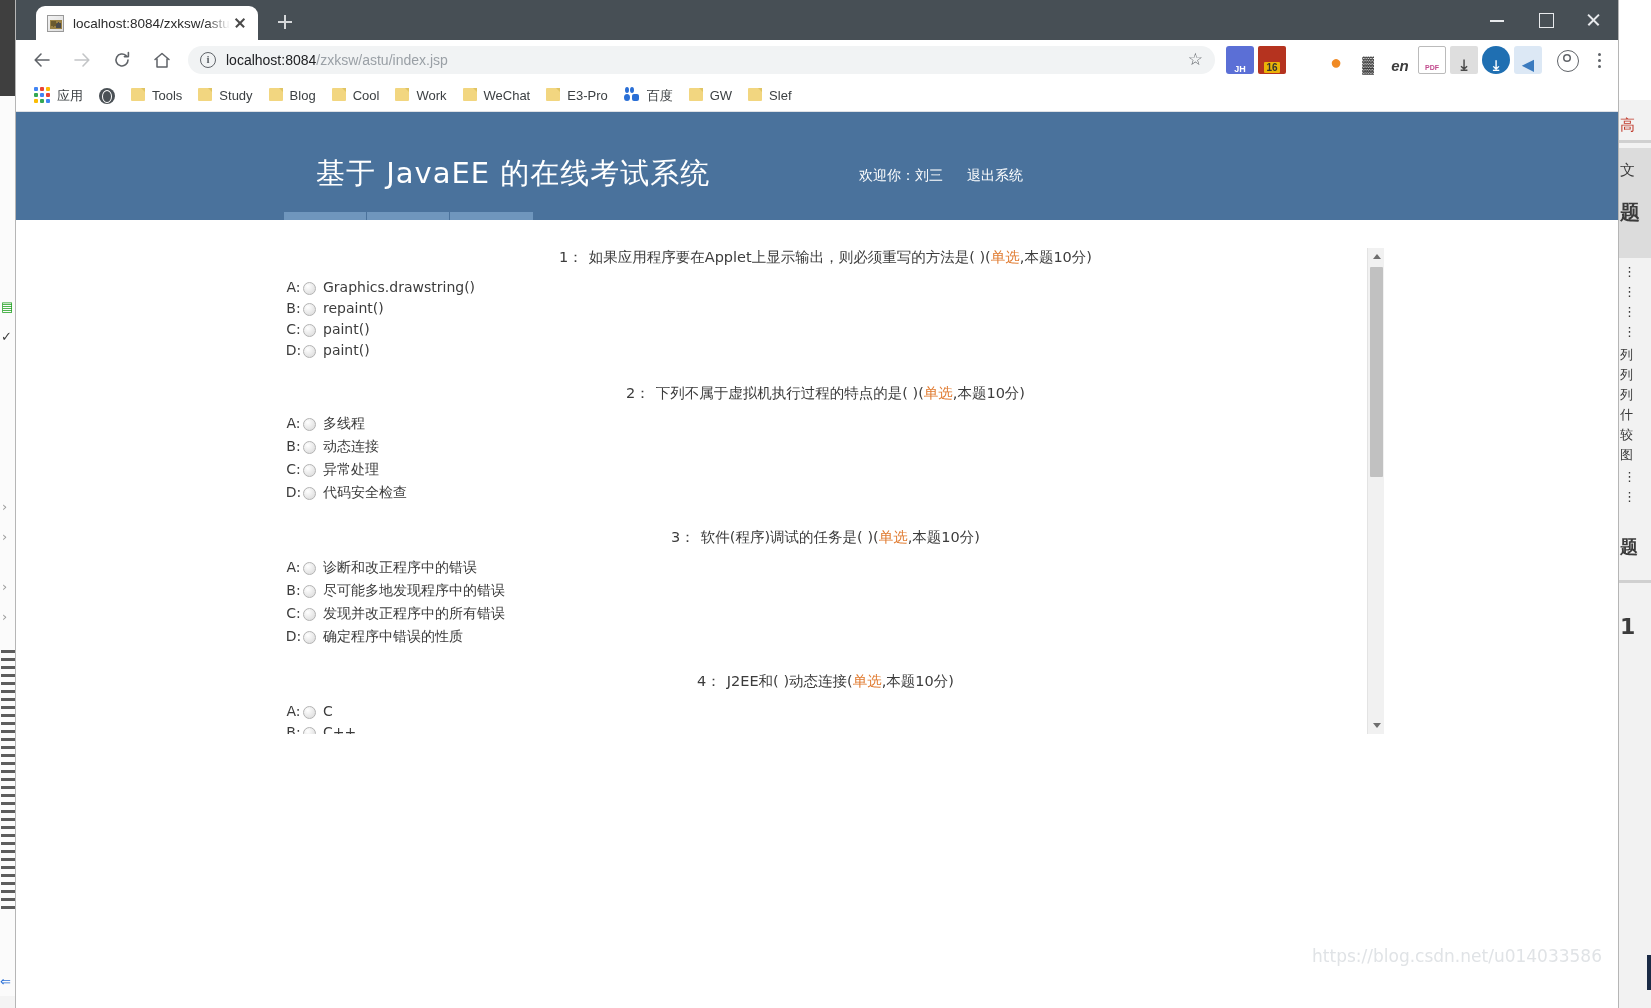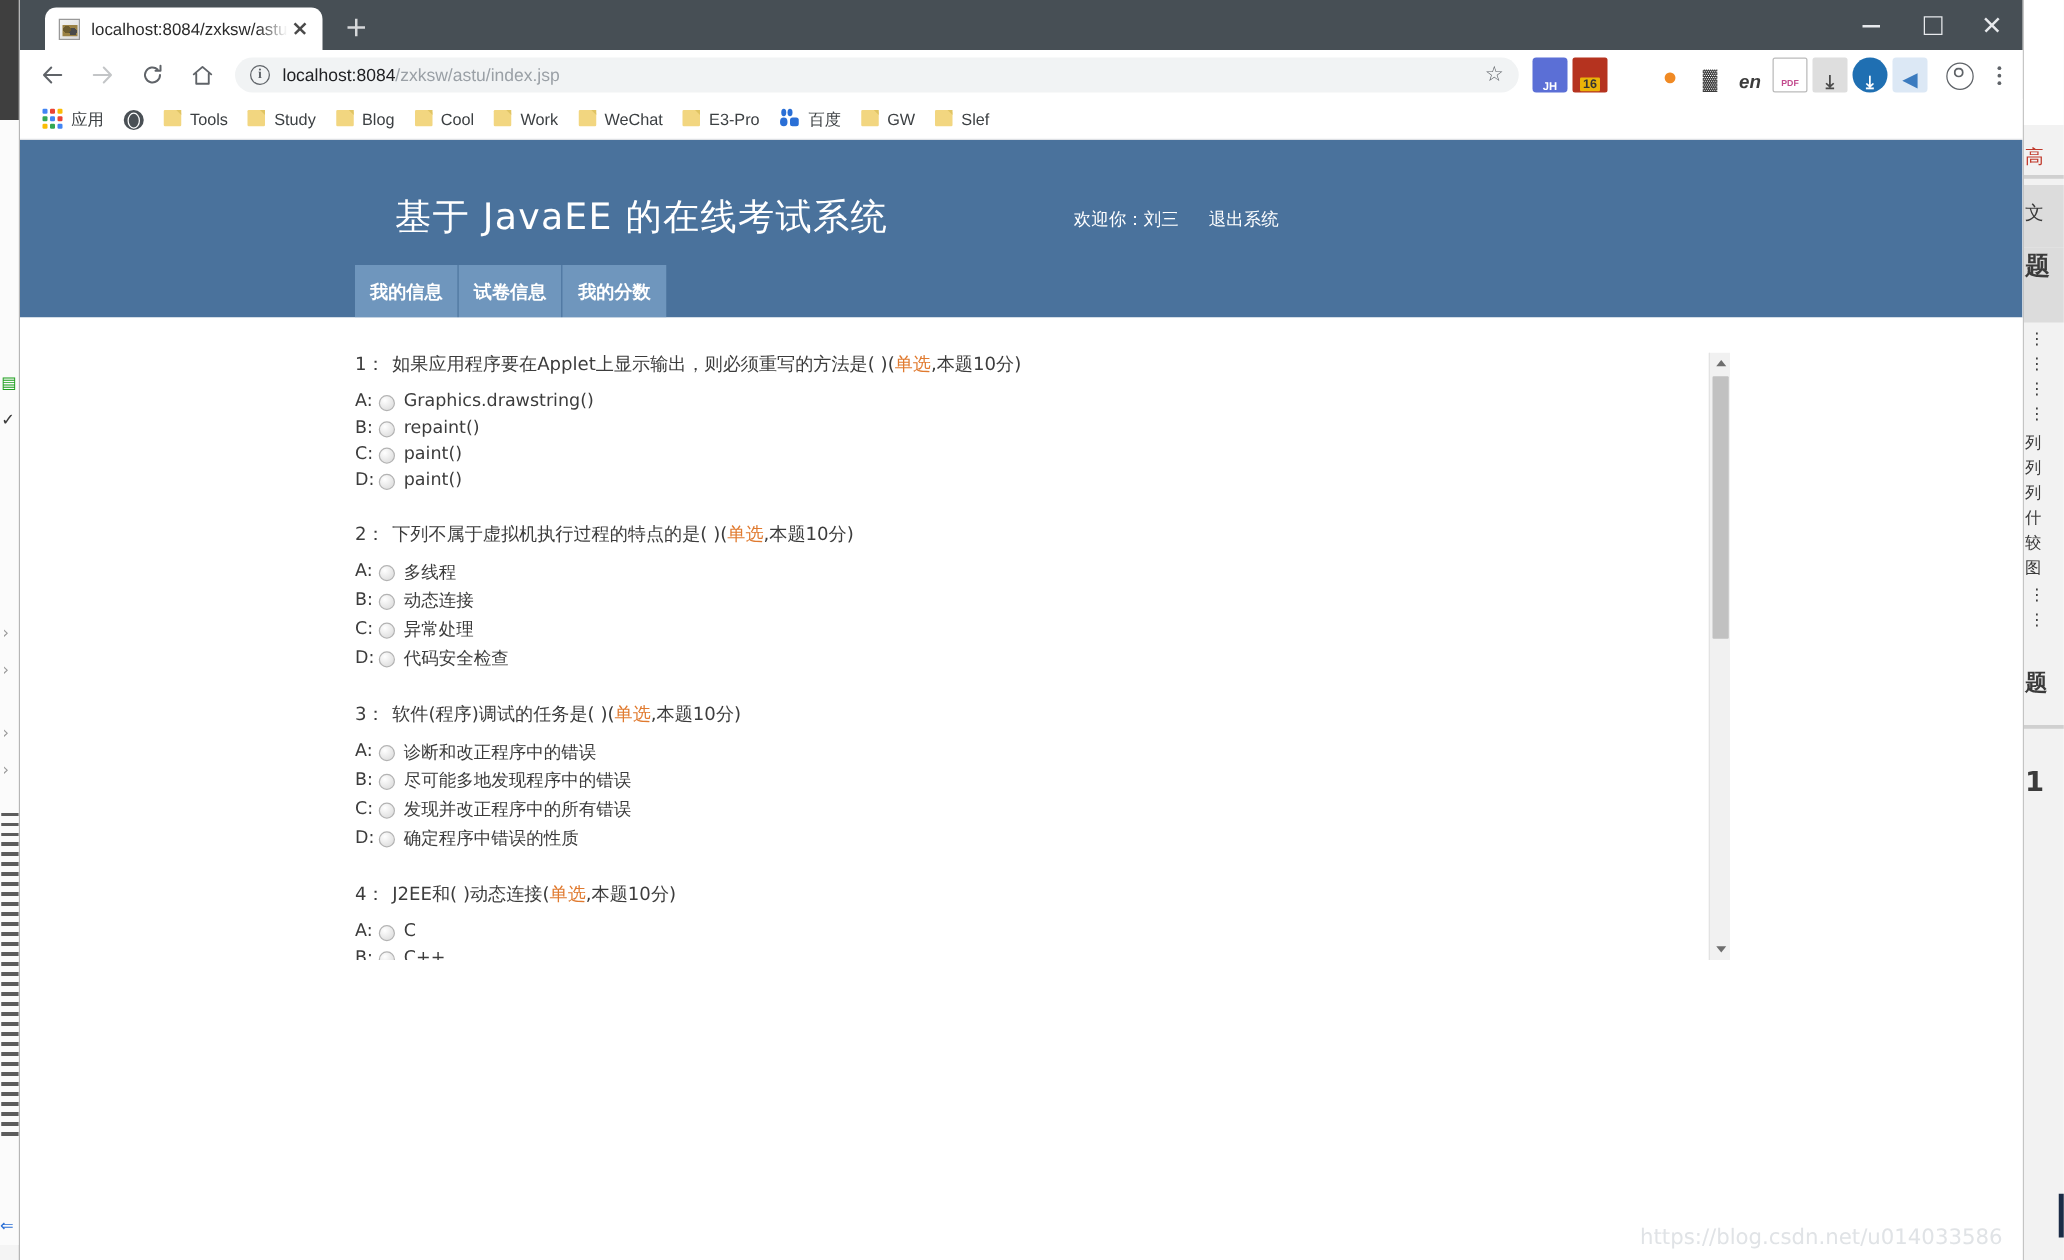--- a/index.html
+++ b/index.html
@@ -216,21 +216,21 @@
   }
 
   
   #page {
     position: relative;
     height: calc(1008px - 40px - 40px - 32px);
     background: #ffffff;
     overflow: hidden;
   }
   #site-header {
-    height: 142px; background: #4a729c; position: relative;
+    height: 108px; background: #4a729c; position: relative;
   }
   #site-title {
     position: absolute; left: 300px; top: 42px;
     font-size: 29px; color: #ffffff; letter-spacing: 1px;
     font-family: "DejaVu Sans", sans-serif;
   }
   #user-area {
     position: absolute; left: 843px; top: 55px;
     font-size: 14px; color: #ffffff;
     display: flex; gap: 24px;
@@ -255,20 +255,21 @@
     position: absolute; left: 268px; top: 28px;
     width: 1100px; height: 486px;
     overflow: hidden;
   }
   #exam-scroll-area {
     position: absolute; left: 0; top: 0; right: 17px; bottom: 0;
     overflow: hidden;
   }
   .question {
     margin-bottom: 26px;
+    text-align: center;
   }
   .q-title {
     font-size: 14.5px; color: #3c3c3c; margin-bottom: 12px;
     font-family: "DejaVu Sans", sans-serif;
   }
   .q-title .q-num { margin-right: 6px; }
   .q-title .single { color: #e07a2f; }
   .option {
     display: flex; align-items: flex-start;
     font-size: 14px; color: #3c3c3c; margin-bottom: 5px;

